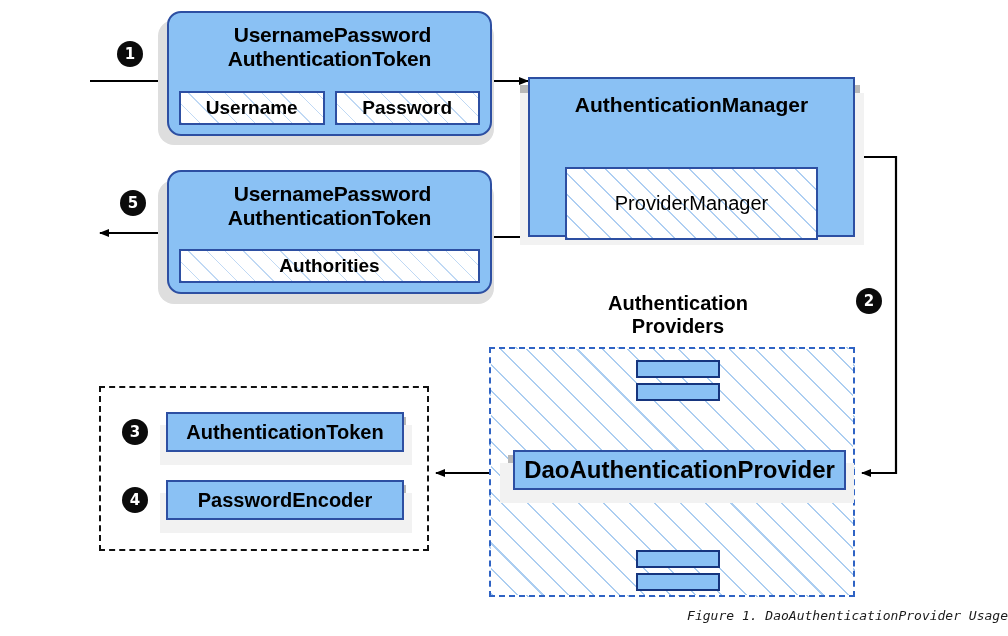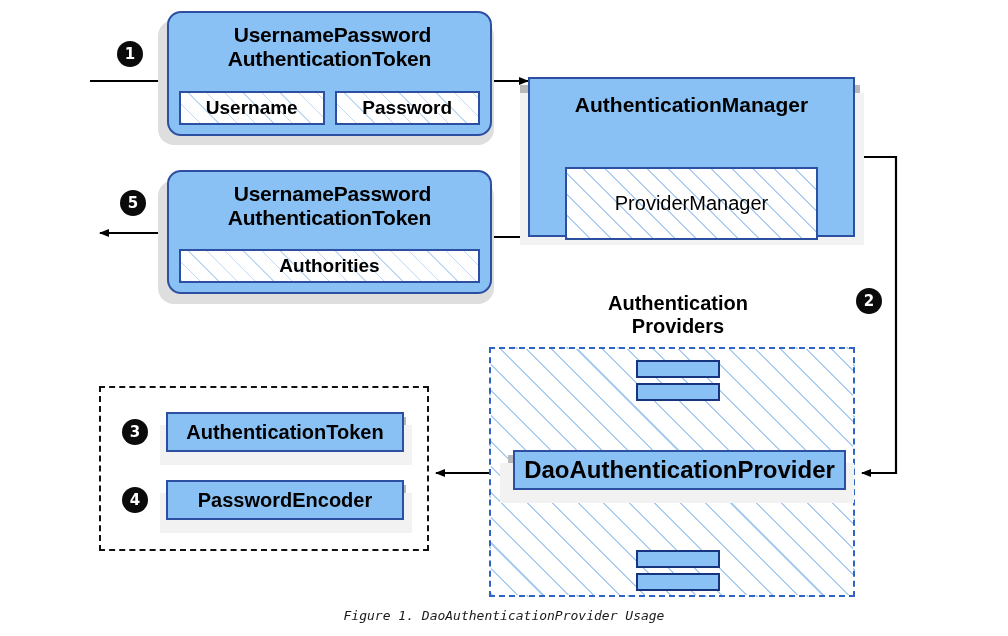--- a/index.html
+++ b/index.html
@@ -275,15 +275,15 @@
   <div class="shadow" style="left:168px; top:485px; width:238px; height:40px;"></div>
   <div class="shadow-light" style="left:160px; top:493px; width:252px; height:40px;"></div>
   <div class="node" style="left:166px; top:480px; width:238px; height:40px; font-size:20px;">PasswordEncoder</div>
 
   <div class="badge" style="left:117px; top:41px;">1</div>
   <div class="badge" style="left:120px; top:190px;">5</div>
   <div class="badge" style="left:856px; top:288px;">2</div>
   <div class="badge" style="left:122px; top:419px;">3</div>
   <div class="badge" style="left:122px; top:487px;">4</div>
 
-  <div class="caption" style="left:0; top:608px;">Figure 1. DaoAuthenticationProvider Usage</div>
+  <div class="caption" style="left:0; top:608px;text-align:right;">Figure 1. DaoAuthenticationProvider Usage</div>
 
 </div>
 
 </body></html>

